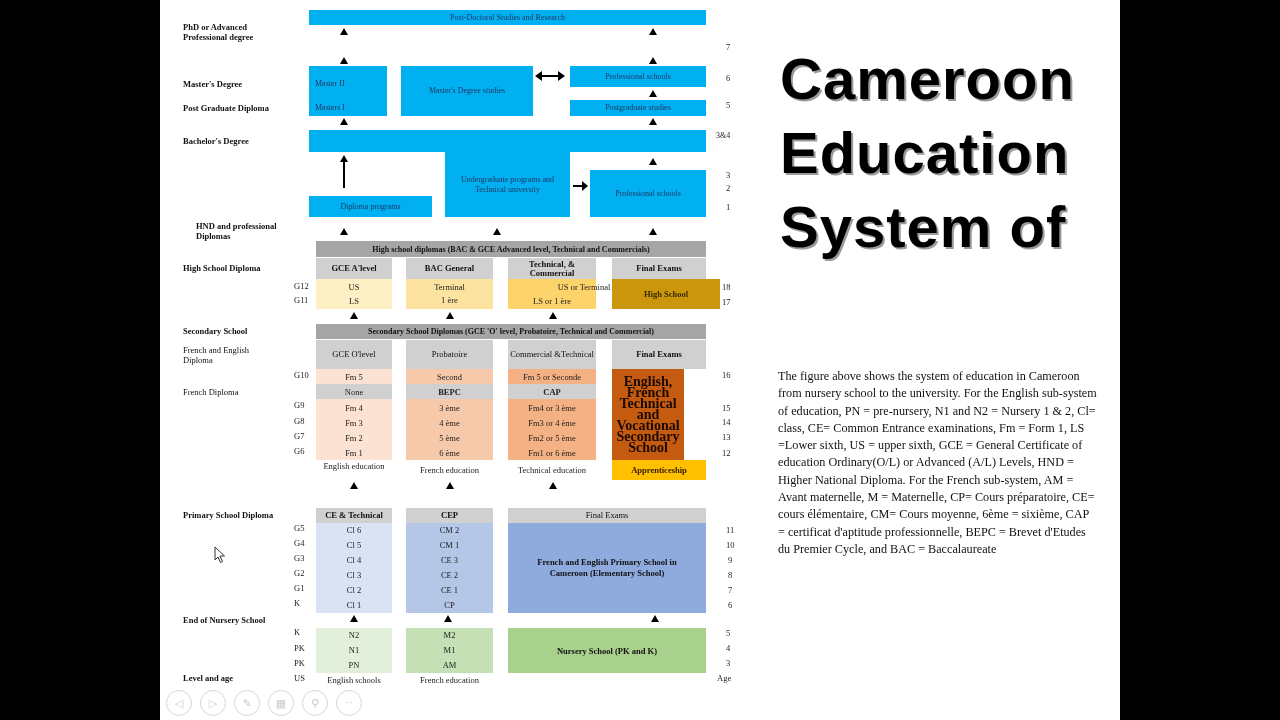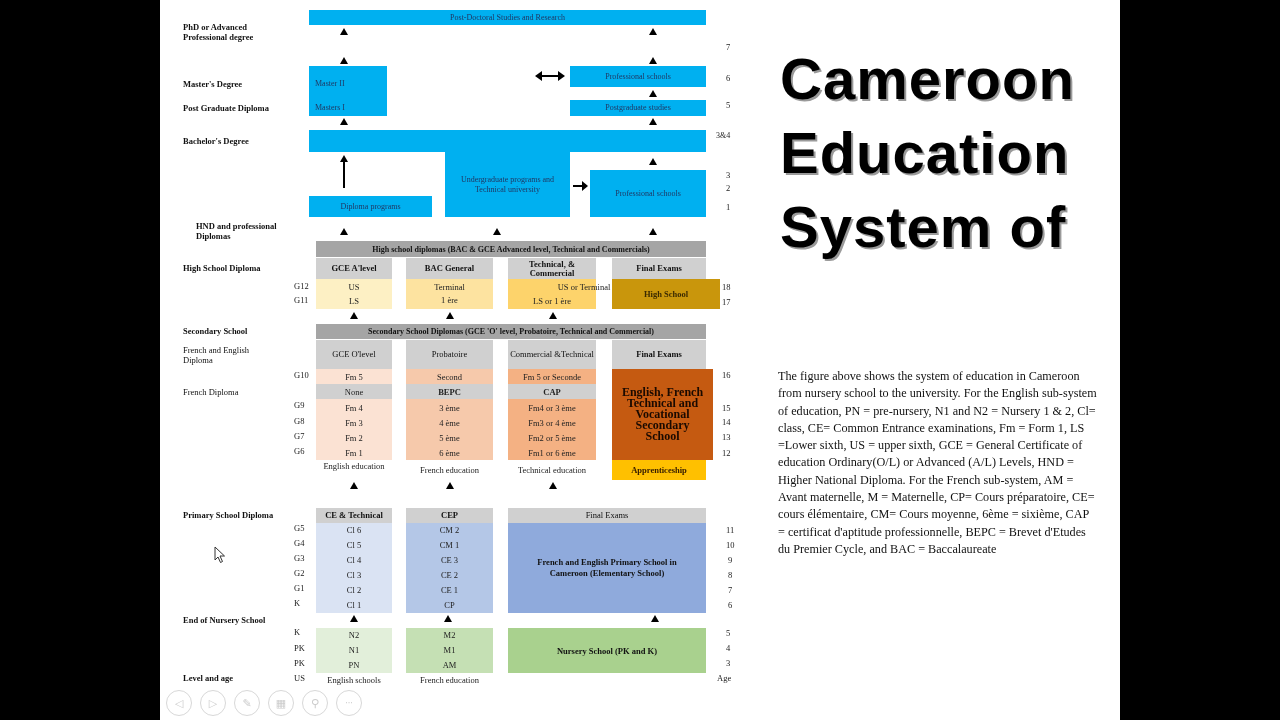--- a/index.html
+++ b/index.html
@@ -42,20 +42,21 @@
   <div class="abs blue" style="left:149px;top:10px;width:397px;height:15px;">Post-Doctoral Studies and Research</div>
   <div class="arr" style="left:180px;top:28px;"></div>
   <div class="arr" style="left:489px;top:28px;"></div>
   <div class="arr" style="left:180px;top:57px;"></div>
   <div class="arr" style="left:489px;top:57px;"></div>
 
   <div class="abs" style="left:149px;top:66px;width:78px;height:50px;background:#00b0f0;">
     <div style="position:absolute;left:6px;top:13px;font-size:8px;color:#1f3864;">Master II</div>
     <div style="position:absolute;left:6px;top:37px;font-size:8px;color:#1f3864;">Masters I</div>
   </div>
+  <div class="abs blue" style="left:241px;top:66px;width:132px;height:50px;">Master's Degree studies</div>
   <div class="abs" style="left:377px;top:75px;width:26px;height:2px;background:#000;">
     <div style="position:absolute;left:-2px;top:-4px;border-top:5px solid transparent;border-bottom:5px solid transparent;border-right:7px solid #000;"></div>
     <div style="position:absolute;right:-2px;top:-4px;border-top:5px solid transparent;border-bottom:5px solid transparent;border-left:7px solid #000;"></div>
   </div>
   <div class="abs blue" style="left:410px;top:66px;width:136px;height:21px;">Professional schools</div>
   <div class="arr" style="left:489px;top:90px;"></div>
   <div class="abs blue" style="left:410px;top:100px;width:136px;height:16px;">Postgraduate studies</div>
   <div class="arr" style="left:180px;top:118px;"></div>
   <div class="arr" style="left:489px;top:118px;"></div>
 
@@ -152,21 +153,21 @@
       <div class="cell" style="left:0;top:3px;width:88px;font-weight:bold;">CAP</div>
     </div>
   <div class="abs" style="left:348px;top:399px;width:88px;height:61px;background:#f4b183;">
     <div class="cell" style="left:0;top:4px;width:88px;">Fm4 or 3 ème</div>
     <div class="cell" style="left:0;top:19px;width:88px;">Fm3 or 4 ème</div>
     <div class="cell" style="left:0;top:34px;width:88px;">Fm2 or 5 ème</div>
     <div class="cell" style="left:0;top:49px;width:88px;">Fm1 or 6 ème</div>
   </div>
   <div class="cell" style="left:348px;top:465px;width:88px;">Technical education</div>
 
-  <div class="abs" style="left:452px;top:369px;width:101px;height:91px;background:#c55a11;display:flex;align-items:center;justify-content:center;text-align:center;font-size:12px;font-weight:bold;color:#1a0a00;line-height:11px;padding:0 8px;box-sizing:border-box;">English, French Technical and Vocational Secondary School</div>
+  <div class="abs" style="left:452px;top:369px;width:72px;height:91px;background:#c55a11;display:flex;align-items:center;justify-content:center;text-align:center;font-size:14px;font-weight:bold;color:#1a0a00;line-height:11px;padding:0 8px;box-sizing:border-box;">English, French Technical and Vocational Secondary School</div>
   <div class="abs" style="left:452px;top:460px;width:94px;height:20px;background:#ffc000;display:flex;align-items:center;justify-content:center;font-size:8.5px;font-weight:bold;color:#3a2000;">Apprenticeship</div>
 
   <div class="grd" style="left:134px;top:370px;">G10</div>
   <div class="grd" style="left:134px;top:400px;">G9</div>
   <div class="grd" style="left:134px;top:416px;">G8</div>
   <div class="grd" style="left:134px;top:431px;">G7</div>
   <div class="grd" style="left:134px;top:446px;">G6</div>
   <div class="num" style="left:562px;top:370px;">16</div>
   <div class="num" style="left:562px;top:403px;">15</div>
   <div class="num" style="left:562px;top:417px;">14</div>

